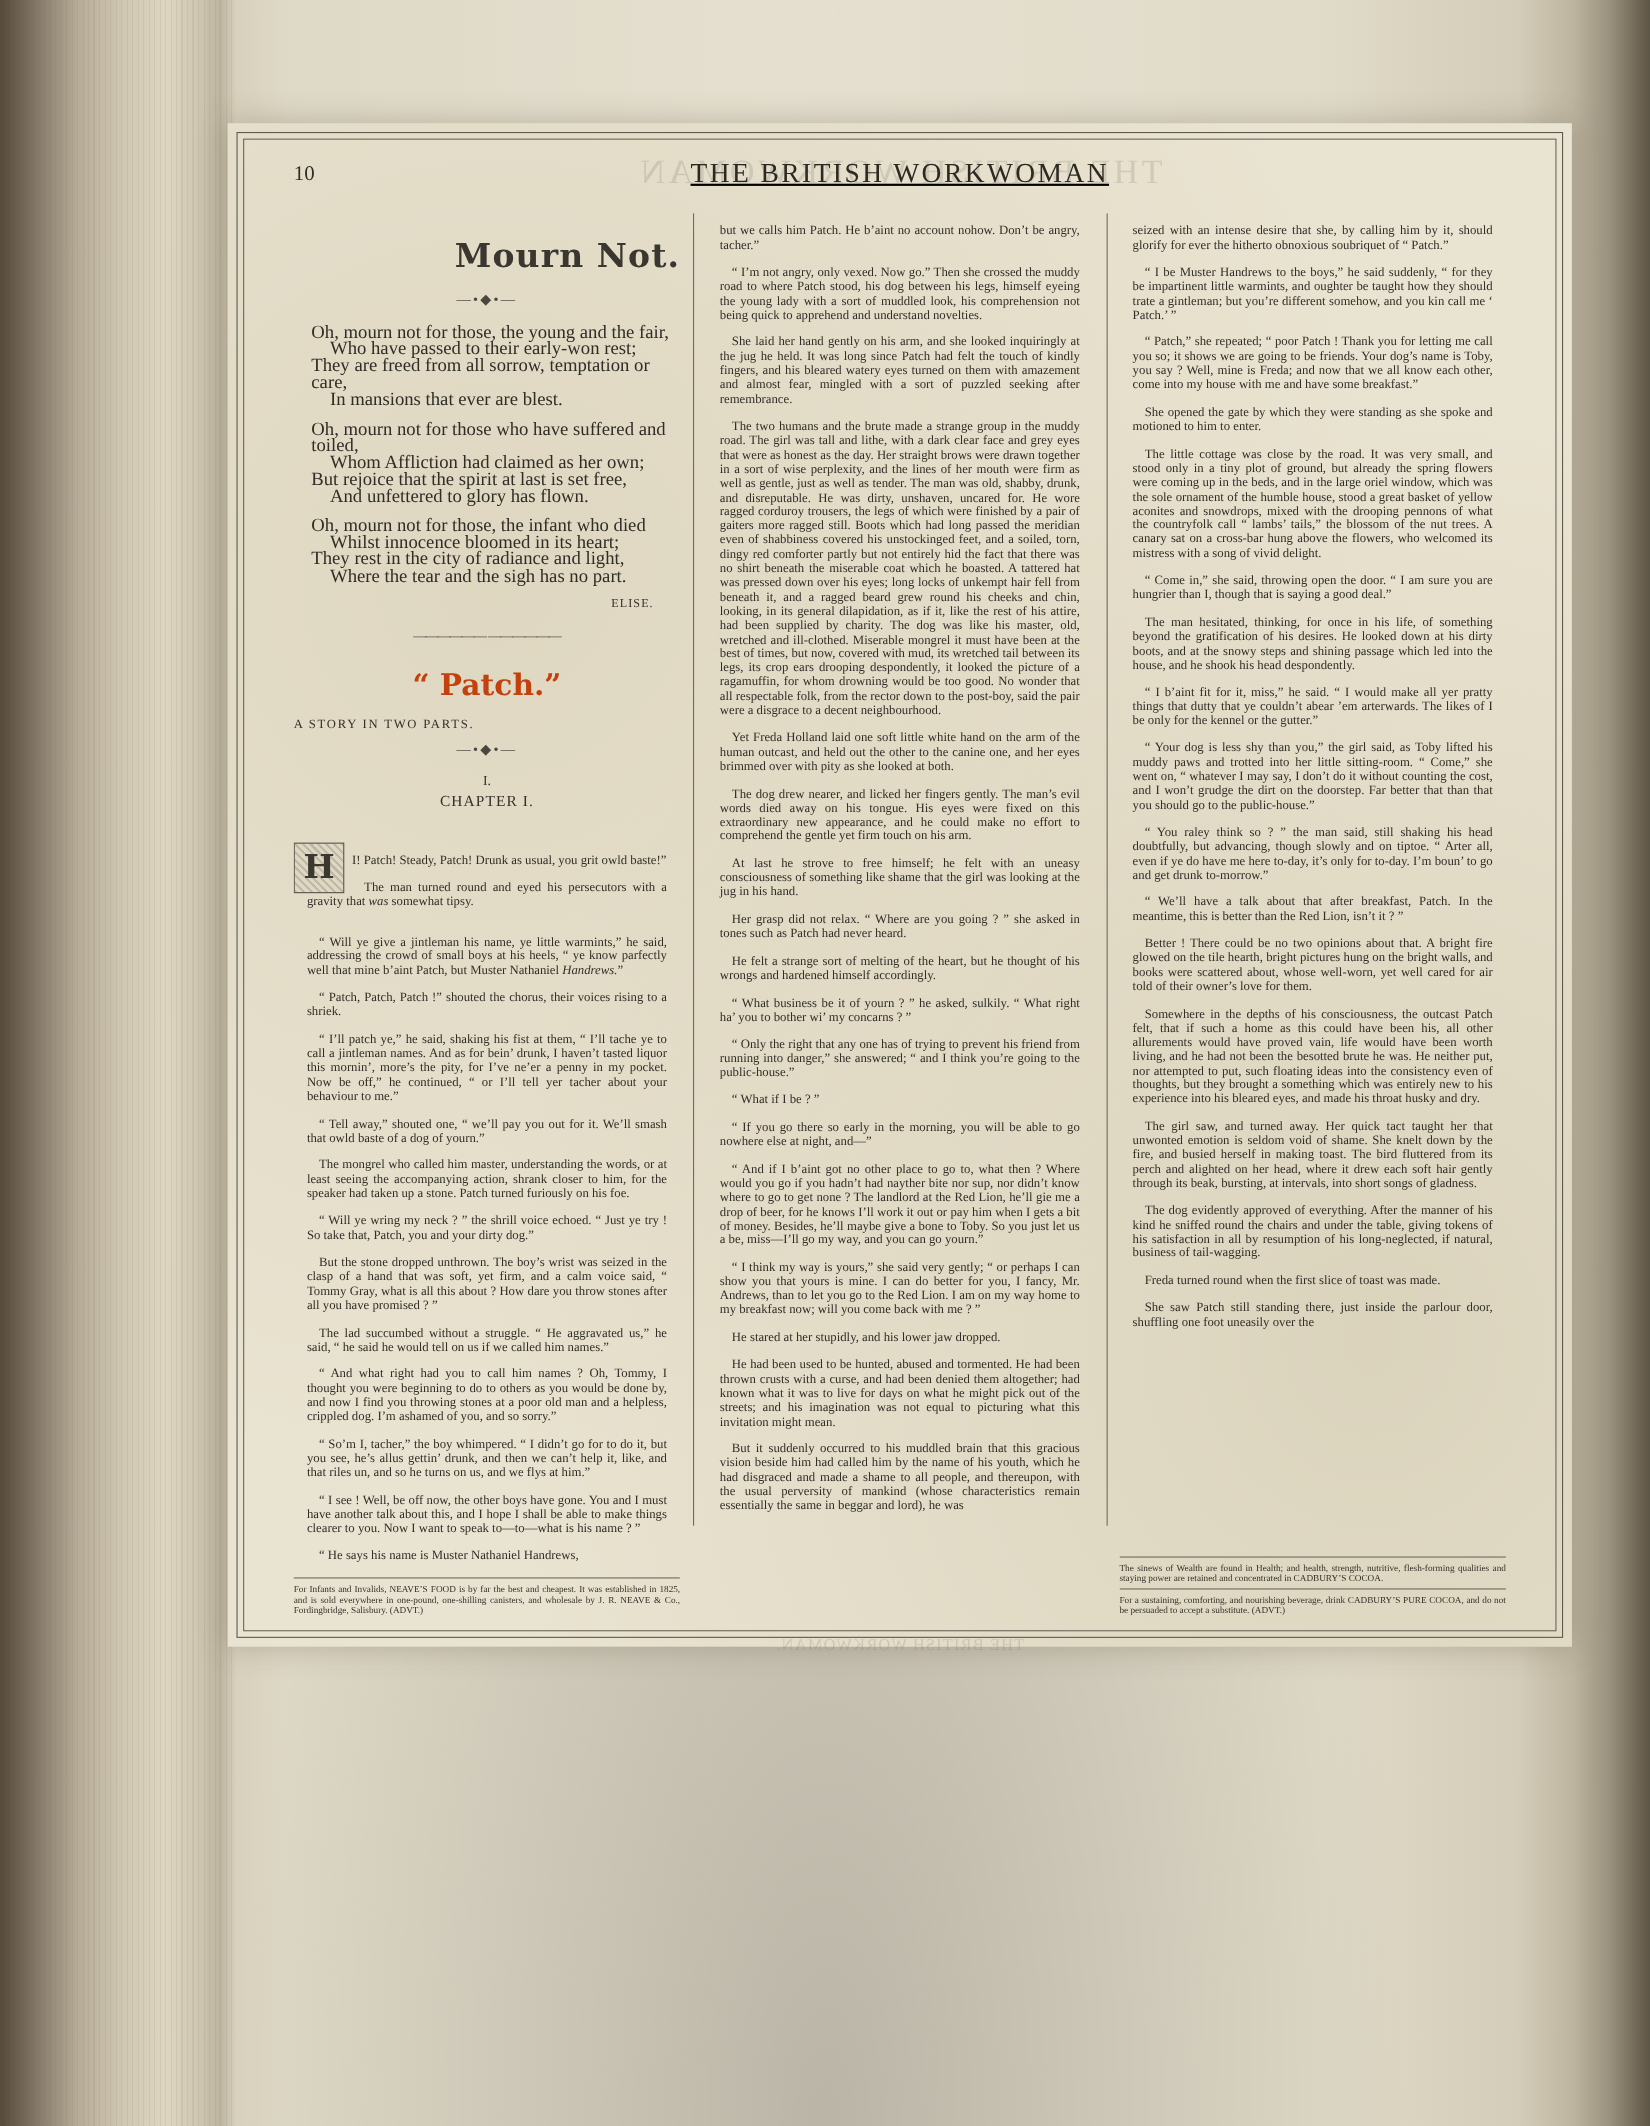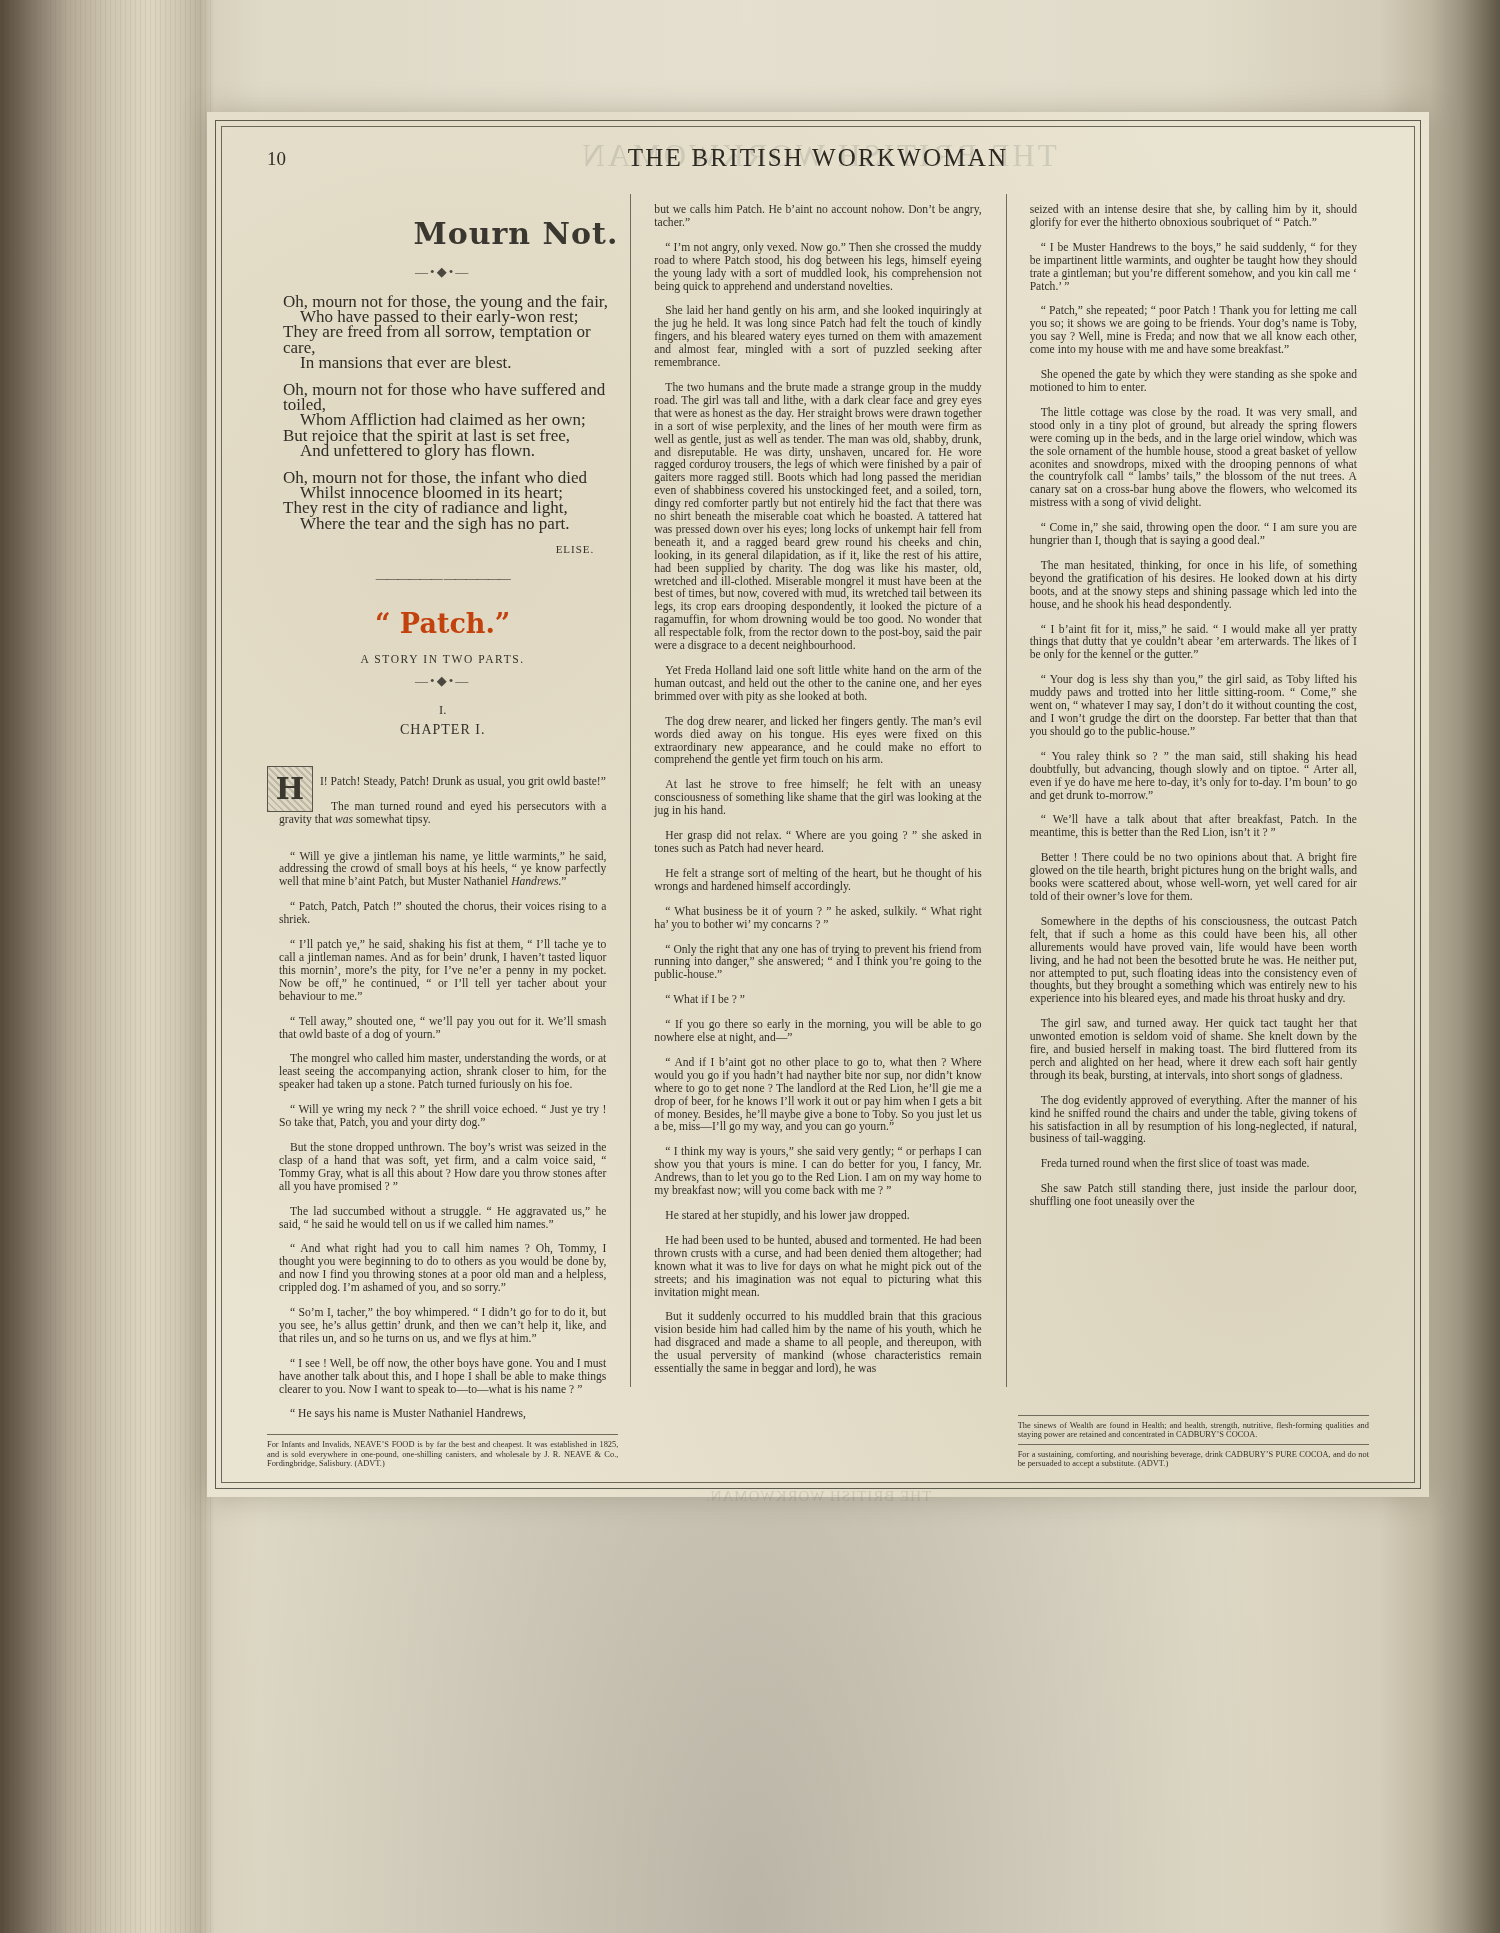--- a/index.html
+++ b/index.html
@@ -90,21 +90,21 @@
     letter-spacing:3px;
     transform: scaleX(-1);
     pointer-events:none;
     font-family:"Liberation Serif", serif;
   }
   .ghost-top{ top:26px; }
   .ghost-bottom{ bottom:-8px; font-size:15px; letter-spacing:1px; }
 
   .content{
     position:absolute;
-    left:30px; top:28px; right:30px; bottom:26px;
+    left:30px; top:28px; right:30px; bottom:26px;text-decoration:underline;
   }
 
   
   .masthead{
     position:relative;
     height:42px;
   }
   .folio{
     position:absolute;
     left:30px; top:8px;
@@ -200,21 +200,21 @@
   
   .story-title{
     text-align:center;
     font-size:27px;
     color:#c2410c;
     margin:22px 0 0 0;
     font-family:"DejaVu Serif", serif;
     font-weight:bold;
   }
   .story-sub{
-    text-align:center;
+    text-align:left;
     font-size:11.5px;
     letter-spacing:1.6px;
     margin:14px 0 0 0;
     color:#33302a;
   }
   .part-num{
     text-align:center;
     font-size:12.5px;
     margin:12px 0 2px;
     color:#33302a;

